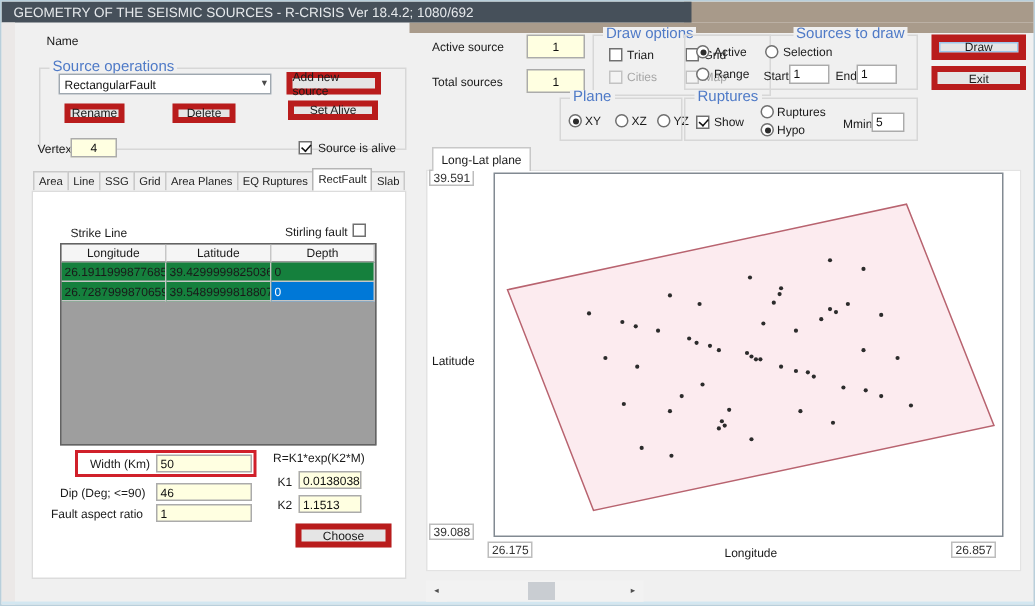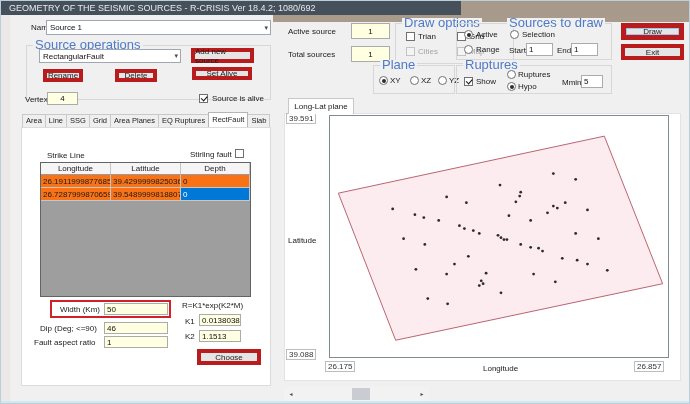--- a/index.html
+++ b/index.html
@@ -9,21 +9,21 @@
   .titlebar{position:absolute;left:0;top:0;width:460px;height:14px;background:#46505a;
             color:#e6e9ec;font-size:9px;line-height:14px;padding-left:8px;box-sizing:border-box;white-space:nowrap;}
   .tanA{position:absolute;left:455px;top:0;width:235px;height:14px;background:#a89a8a;}
   .tanB{position:absolute;left:272px;top:14px;width:418px;height:7px;background:#a99b8b;}
   .leftstrip{position:absolute;left:0;top:14px;width:9px;height:390px;background:#ebe8e7;}
   .botstrip{position:absolute;left:0;top:400px;width:690px;height:4px;background:#d3e7f1;}
   .lb{position:absolute;white-space:nowrap;line-height:10px;}
   .lb.dis{color:#a6a6a6;}
   .grp{position:absolute;border:1px solid #d7d7d7;}
   .grp-t{position:absolute;top:-6px;left:6px;background:#f0f0f0;padding:0 2px;color:#4f7ac7;
-         font-size:13px;line-height:10px;white-space:nowrap;}
+         font-size:10px;line-height:10px;white-space:nowrap;}
   .grp-t.right{left:auto;right:6px;}
   .tin{position:absolute;background:#fff;border:1px solid #ababab;box-sizing:border-box;
        display:flex;align-items:center;padding:0 2px;font-size:8px;color:#111;overflow:hidden;}
   .yel{background:#ffffe1;}
   .ctr{justify-content:center;}
   .btn{position:absolute;background:#e5e5e5;border:4px solid #b91c1c;box-sizing:border-box;
        display:flex;align-items:center;justify-content:center;font-size:8px;color:#1a1a1a;}
   .btn.focus{border:5px solid #b91c1c;box-shadow:inset 0 0 0 1px #9cc7ec;}
   .cmb{position:absolute;background:#fff;border:1px solid #9fa8b0;box-sizing:border-box;
        display:flex;align-items:center;padding-left:3px;font-size:8px;color:#111;}
@@ -36,21 +36,21 @@
   .rb.on::after{content:"";position:absolute;left:1.5px;top:1.5px;width:4px;height:4px;border-radius:50%;background:#2d2d2d;}
   .tabstrip{position:absolute;left:21px;top:113px;width:252px;height:13px;display:flex;align-items:flex-end;}
   .tab{height:12px;line-height:12px;padding:0 3px;font-size:7.5px;background:#efefef;
        border:1px solid #c9c9c9;border-bottom:none;margin-right:-1px;white-space:nowrap;color:#222;}
   .tab.active{background:#fff;height:14px;line-height:14px;position:relative;z-index:2;border-color:#b5b5b5;}
   .tabpage{position:absolute;left:20px;top:126px;width:250px;height:259px;background:#fff;border:1px solid #dcdcdc;box-sizing:border-box;}
   .tbl{position:absolute;left:39px;top:161px;width:211px;height:135px;background:#9e9e9e;
        border:1px solid #636363;box-sizing:border-box;overflow:hidden;}
   .trow{display:flex;}
   .tcell{box-sizing:border-box;border-right:1px solid #c6c6c6;border-bottom:1px solid #c6c6c6;
-         background:#f97316;font-size:8px;padding:0 2px;overflow:hidden;white-space:nowrap;display:flex;align-items:center;}
+         background:#15803d;font-size:8px;padding:0 2px;overflow:hidden;white-space:nowrap;display:flex;align-items:center;}
   .tcell.th{background:#f5f5f5;justify-content:center;border-bottom:1px solid #999;}
   .tcell.sel{background:#0078d7;color:#fff;}
   .redbox{position:absolute;left:49px;top:299px;width:121px;height:18px;border:2px solid #d0202a;box-sizing:border-box;background:transparent;}
   .plotpanel{position:absolute;left:283px;top:112px;width:397px;height:268px;background:#fff;border:1px solid #e3e3e3;box-sizing:border-box;}
   .plottab{position:absolute;left:287px;top:97px;width:66px;height:16px;background:#fff;
            border:1px solid #c8c8c8;border-bottom:none;box-sizing:border-box;
            font-size:8px;display:flex;align-items:center;justify-content:center;z-index:3;}
   .plotarea{position:absolute;left:328px;top:114px;width:340px;height:243px;background:#fff;
             border:1px solid #828a92;box-sizing:border-box;}
   .plotarea svg{position:absolute;left:0;top:0;}
@@ -65,24 +65,20 @@
 
 <div class="window">
 
   <div class="tanA"></div>
   <div class="tanB"></div>
   <div class="titlebar">GEOMETRY OF THE SEISMIC SOURCES - R-CRISIS Ver 18.4.2; 1080/692</div>
   <div class="leftstrip"></div>
   <div class="botstrip"></div>
 
   <div class="lb" style="left:30px;top:22px;">Name</div>
-  <div class="cmb" style="left:45px;top:19px;width:225px;height:15px;">
-    <span>Source 1</span>
-    <span class="arrow">▾</span>
-  </div>
 
   <div class="grp" style="left:25px;top:44px;width:243px;height:53px;">
     <span class="grp-t">Source operations</span>
   </div>
   <div class="cmb" style="left:38px;top:48px;width:142px;height:14px;">
     <span>RectangularFault</span>
     <span class="arrow">▾</span>
   </div>
   <div class="btn" style="left:190px;top:47px;width:63px;height:15px;">Add new source</div>
   <div class="btn" style="left:42px;top:68px;width:40px;height:13px;">Rename</div>

